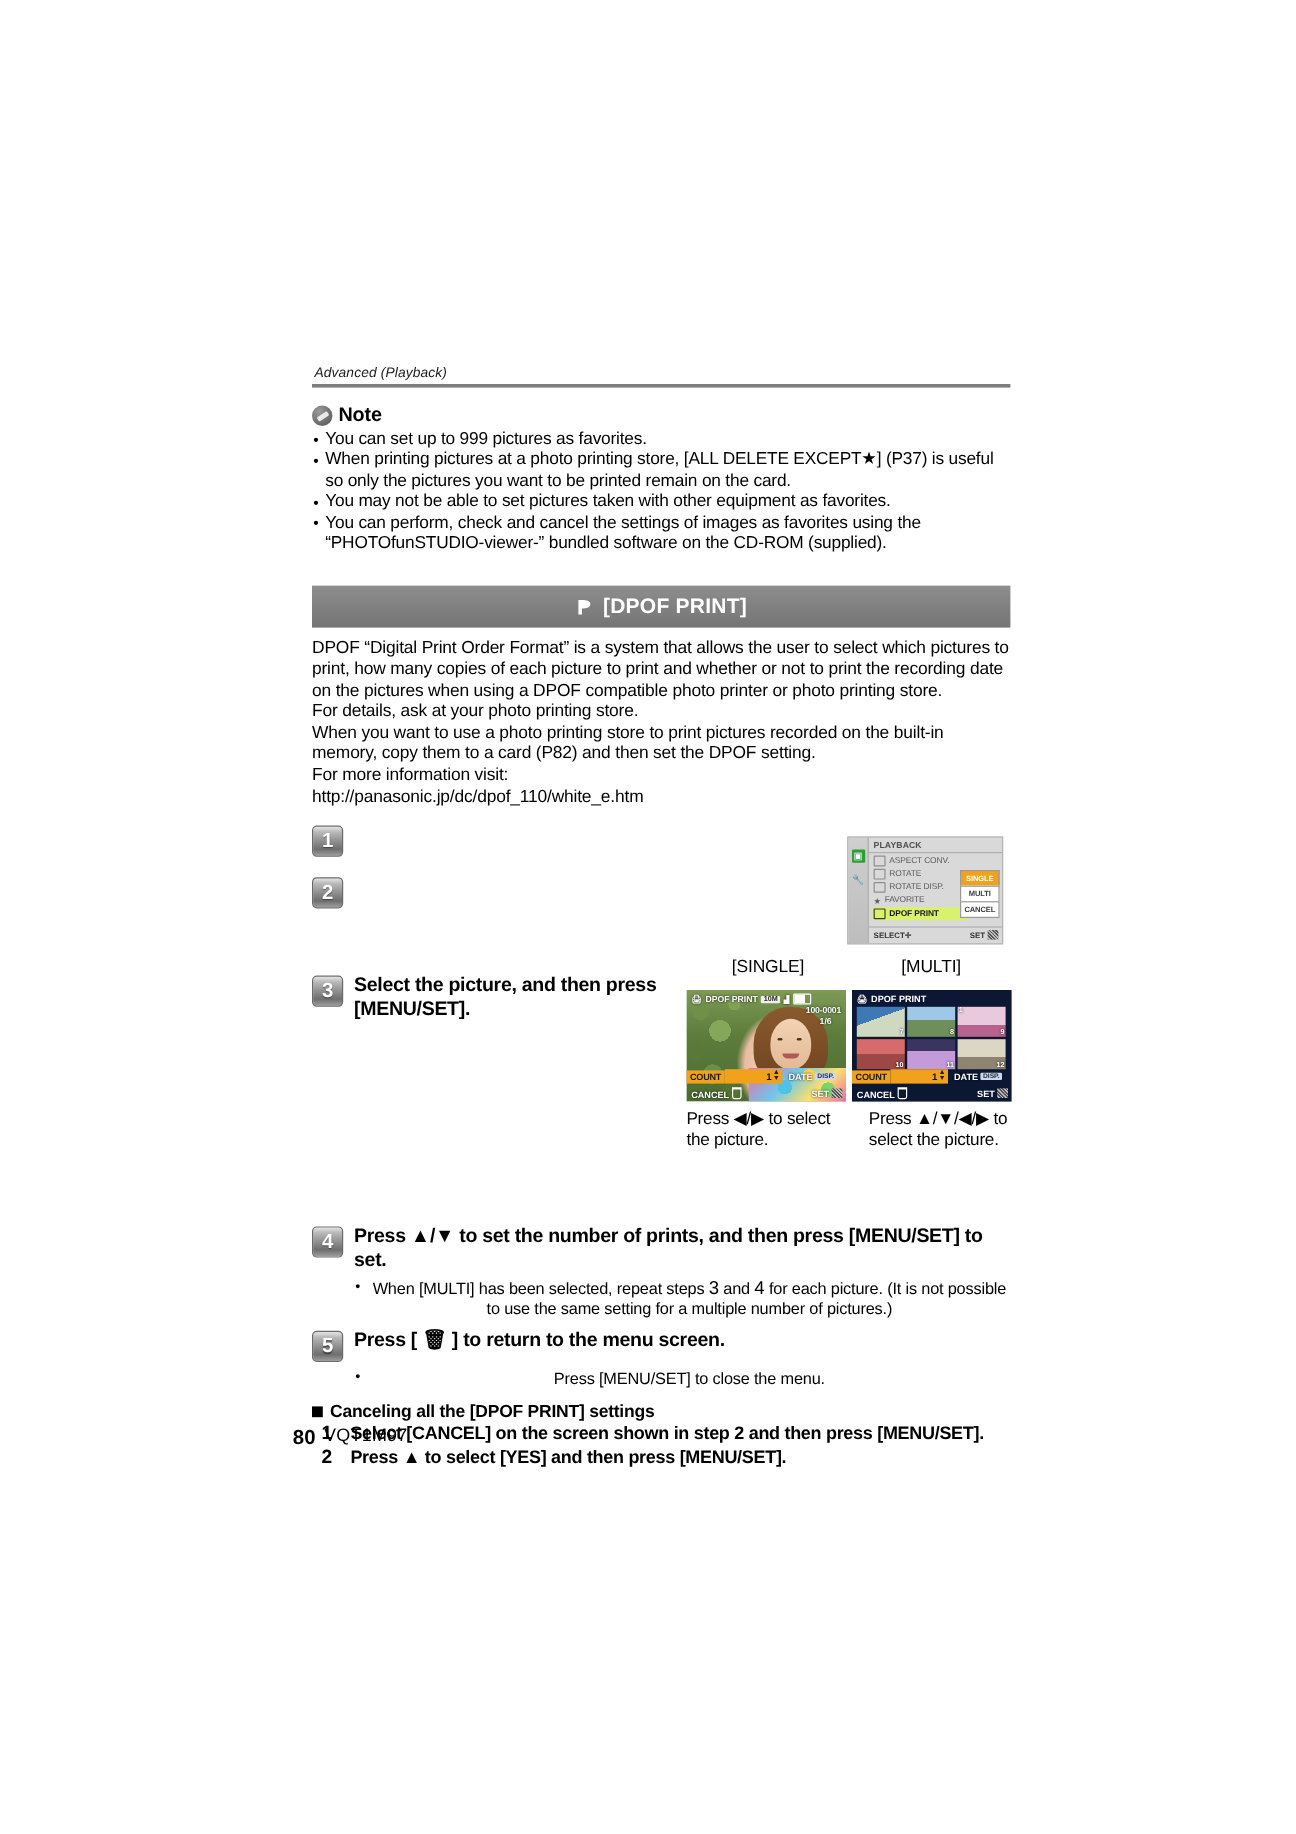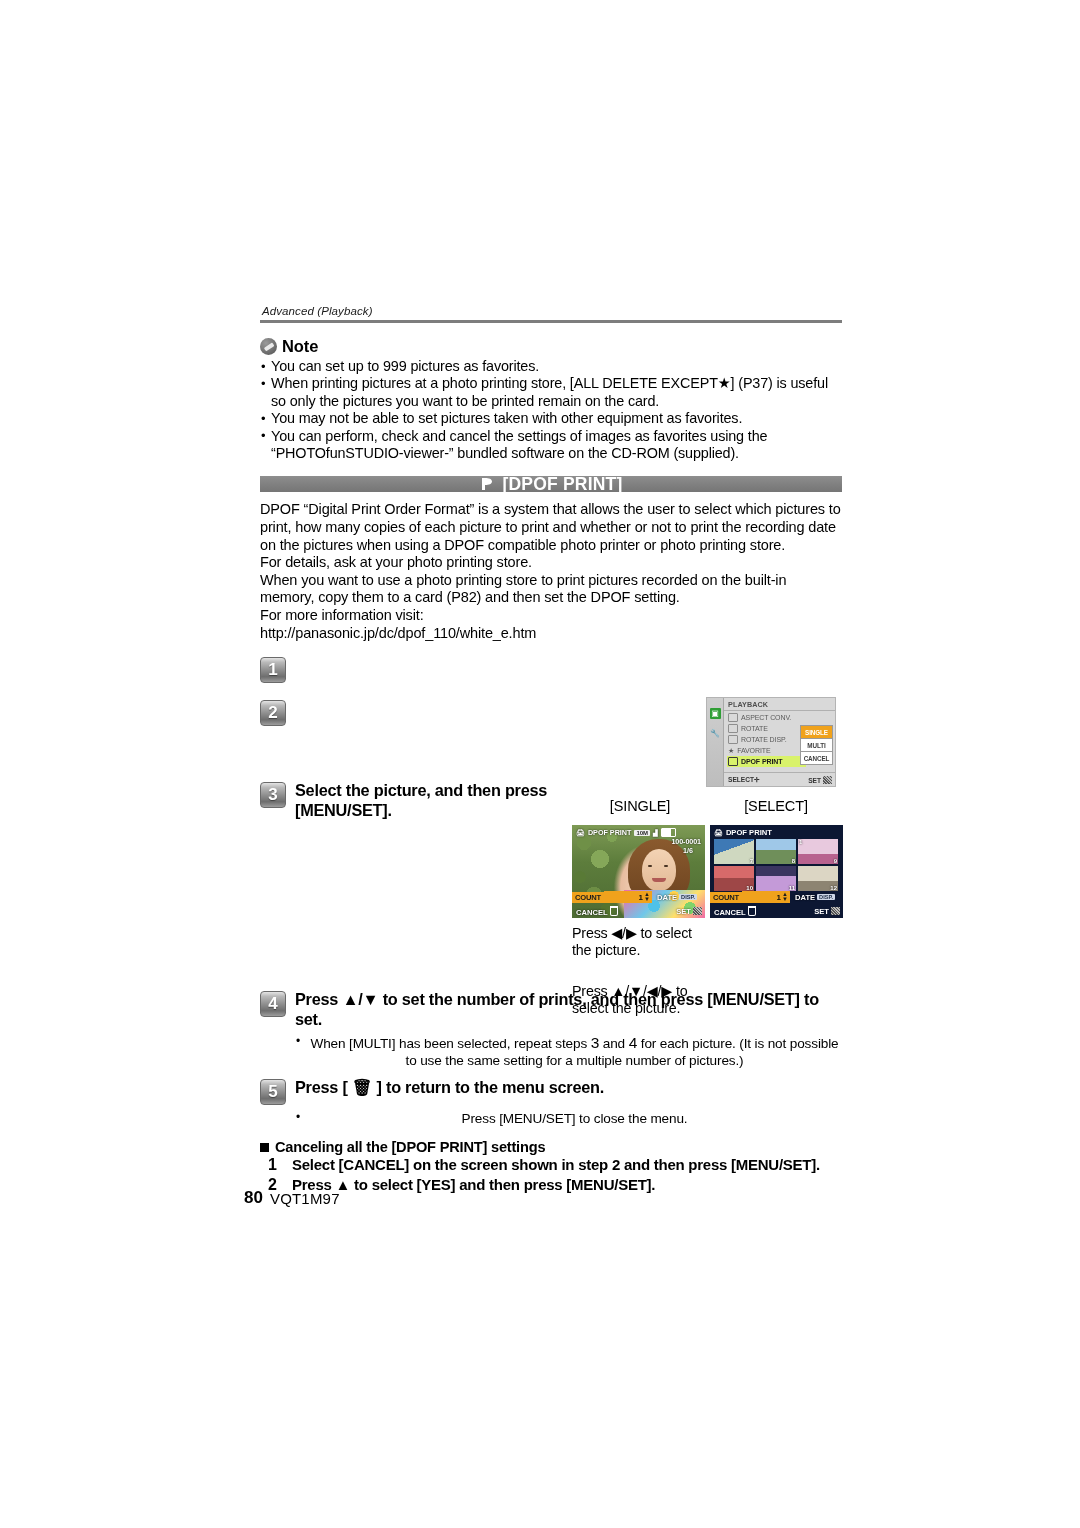--- a/index.html
+++ b/index.html
@@ -88,22 +88,22 @@
   ul.bullets > li::before {
     content: "\2022";
     position: absolute;
     left: 1px;
     top: -0.5px;
     font-size: 13px;
   }
 
   
   .section-bar {
-    margin-top: 14px;
-    height: 16px;
+    margin-top: 26px;
+    height: 35px;
     background: linear-gradient(to bottom, #8e8e8e 0%, #828282 45%, #757575 100%);
     display: flex;
     align-items: center;
     justify-content: center;
     color: #ffffff;
     margin-bottom: 9px;
   }
   .section-bar .sb-inner {
     display: flex;
     align-items: center;
@@ -450,21 +450,20 @@
     color: #ffffff; font-weight: bold; font-size: 7.6px;
   }
 
   
   .shot-caps {
     position: absolute;
     left: 572px; top: 925px;
     width: 280px;
     display: flex;
     gap: 24px;
-    flex-direction: column;
   }
   .shot-caps .cap {
     width: 130px;
     font-size: 14.3px;
     line-height: 17px;
     letter-spacing: -0.2px;
   }
 
   
   .cancel-head {
@@ -479,21 +478,21 @@
     line-height: 20px; margin-left: 8px;
   }
   .cancel-row .n { font-size: 16px; width: 10px; }
 
   
   .footer {
     position: absolute;
     left: 244px;
     top: 1188px;
     display: flex;
-    align-items: center;
+    align-items: flex-start;
     gap: 7px;
   }
   .footer .pg { font-weight: bold; font-size: 17px; }
   .footer .code { font-size: 15px; letter-spacing: 0.2px; }
 </style>
 </head>
 <body>
 
 <div class="page">
 
@@ -610,21 +609,21 @@
       </div>
       <div class="menu-foot">
         <span><span>SELECT</span>✛</span>
         <span><span>SET</span><span class="setbox"></span></span>
       </div>
     </div>
   </div>
 
   <div class="sm-labels">
     <div class="lab one">[SINGLE]</div>
-    <div class="lab two">[SELECT]</div>
+    <div class="lab two">[MULTI]</div>
   </div>
 
   <div class="shot shot-single">
     <div class="sg-bg"></div>
     <div class="sg-foliage"></div>
     <div class="sg-hair"></div>
     <div class="sg-face"></div>
     <div class="sg-eye l"></div>
     <div class="sg-eye r"></div>
     <div class="sg-mouth"></div>

